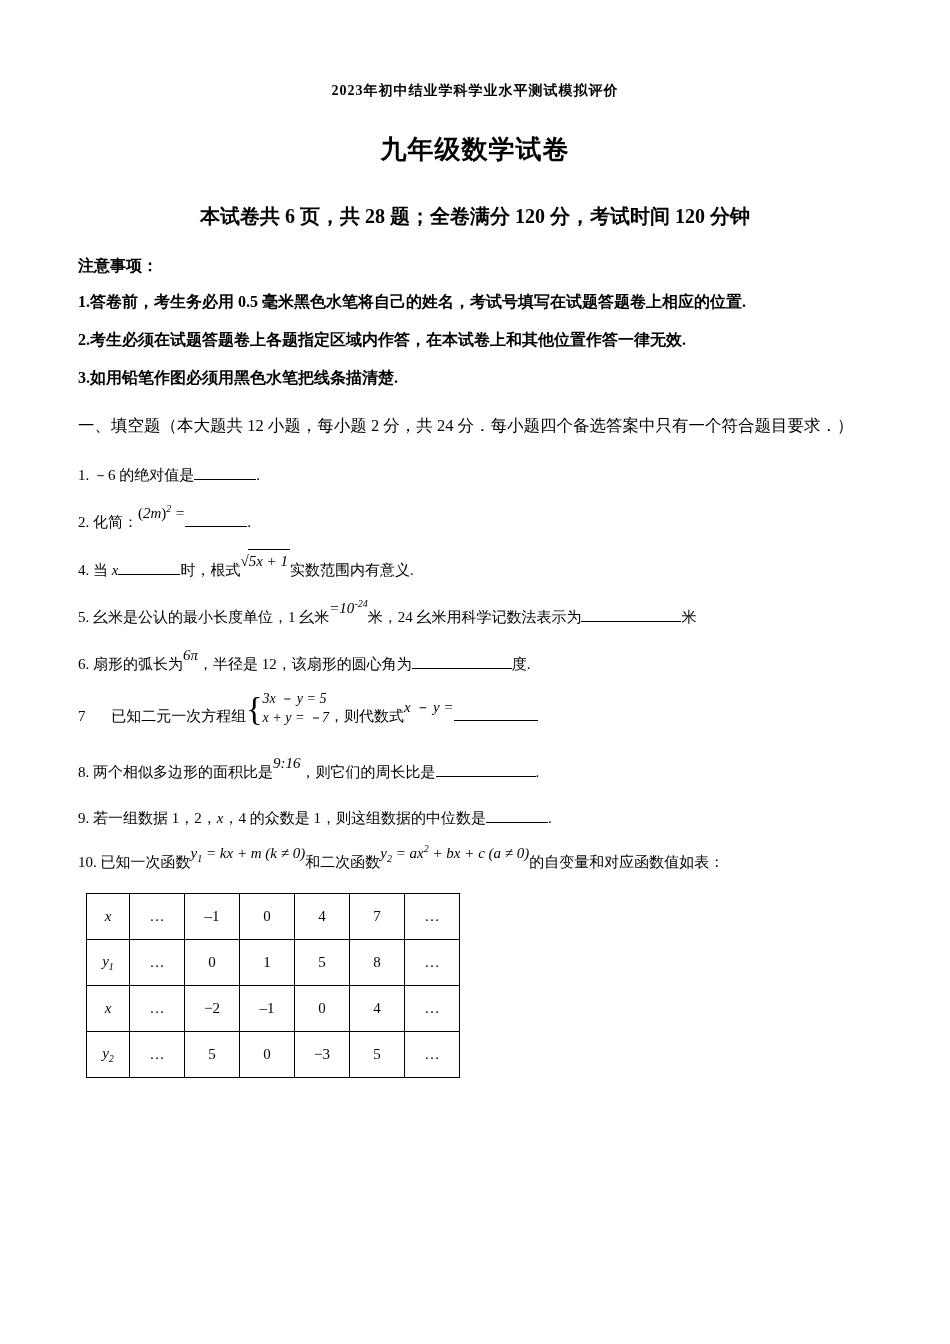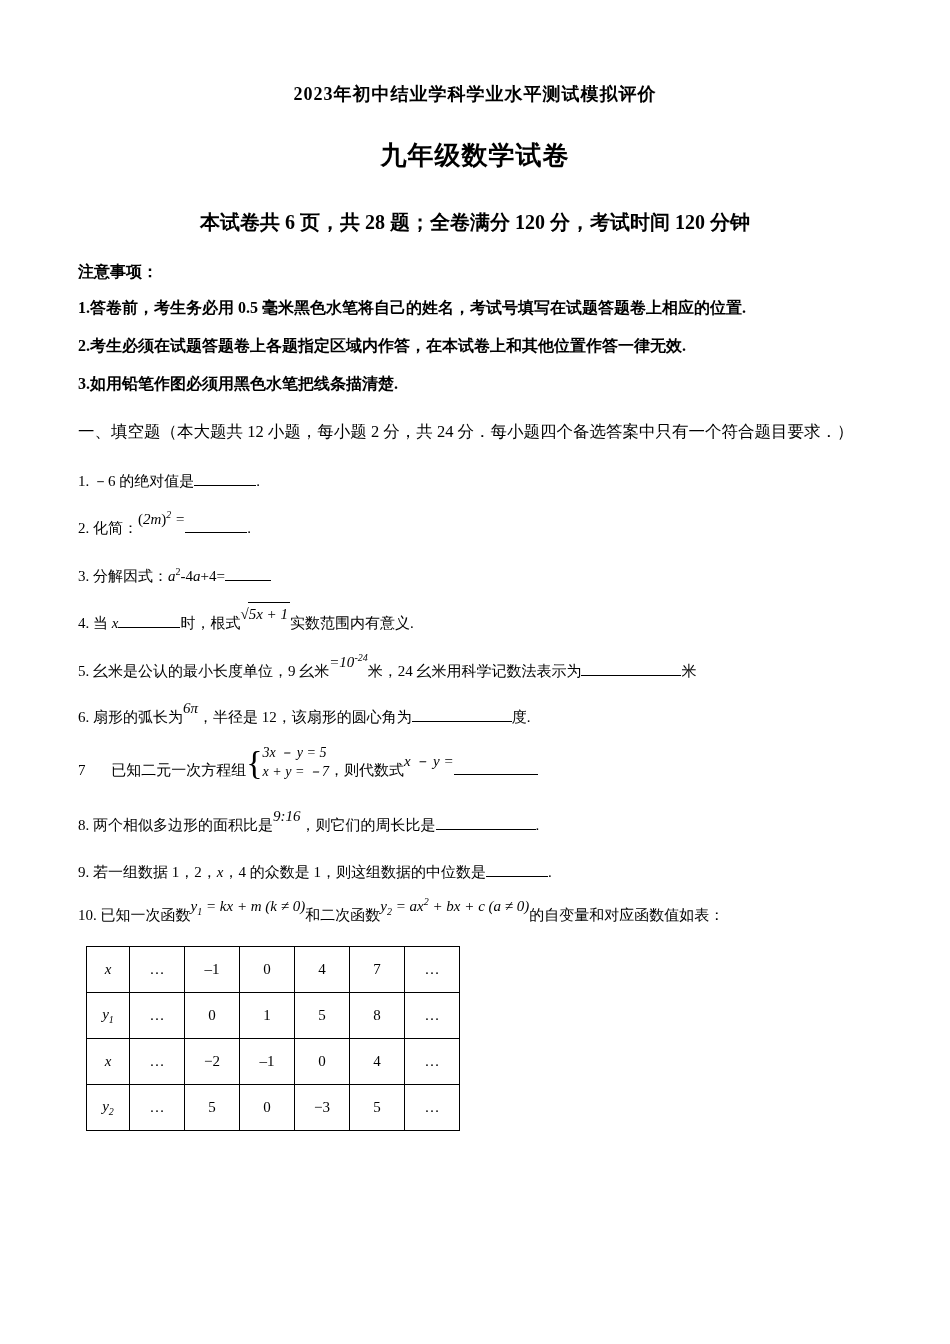--- a/index.html
+++ b/index.html
@@ -16,21 +16,21 @@
     overflow: hidden;
   }
   .page {
     box-sizing: border-box;
     width: 950px;
     height: 1344px;
     padding: 62px 78px 0 78px;
   }
   .title-main {
     text-align: center;
-    font-size: 18px;
+    font-size: 14px;
     font-weight: bold;
     letter-spacing: 1px;
     margin-top: 20px;
   }
   .title-sub {
     text-align: center;
     font-size: 26px;
     font-weight: bold;
     letter-spacing: 1px;
     margin-top: 32px;
@@ -161,33 +161,29 @@
   <div class="q">
     <span class="num">1.</span>
     <span>－6 的绝对值是</span><span class="blank b-md"></span><span>.</span>
   </div>
 
   <div class="q">
     <span class="num">2.</span>
     <span>化简：</span><span class="mathraise"><span class="frac-paren">(</span>2<i class="v">m</i><span class="frac-paren">)</span><span class="sup">2</span> =</span><span class="blank b-md"></span><span>.</span>
   </div>
 
-  <div class="q">
-    <span class="num">3.</span>
-    <span>分解因式：</span><span><i class="v">a</i><span class="sup">2</span>-4<i class="v">a</i>+4=</span><span class="blank b-sm"></span>
-  </div>
 
   <div class="q">
     <span class="num">4.</span>
     <span>当 <i class="v">x</i></span><span class="blank b-md"></span><span>时，根式</span><span class="radical">√<span class="rad-body">5<i class="v">x</i> + 1</span></span><span>实数范围内有意义.</span>
   </div>
 
   <div class="q">
     <span class="num">5.</span>
-    <span>幺米是公认的最小长度单位，9 幺米</span><span class="mathraise">=10<span class="sup">-24</span></span><span>米，24 幺米用科学记数法表示为</span><span class="blank b-xl"></span><span>米</span>
+    <span>幺米是公认的最小长度单位，1 幺米</span><span class="mathraise">=10<span class="sup">-24</span></span><span>米，24 幺米用科学记数法表示为</span><span class="blank b-xl"></span><span>米</span>
   </div>
 
   <div class="q">
     <span class="num">6.</span>
     <span>扇形的弧长为</span><span class="mathraise">6<i class="v">π</i></span><span>，半径是 12，该扇形的圆心角为</span><span class="blank b-xl"></span><span>度.</span>
   </div>
 
   <div class="q" style="margin-top:24px;">
     <span class="num">7</span>
     <span style="display:inline-block;width:22px;"></span><span>已知二元一次方程组</span><span class="sysbrace"><span class="brace">{</span><span class="eqs"><span>3x － y = 5</span><br><span>x + y = －7</span></span></span><span>，则代数式</span><span class="mathraise">x － y =</span><span class="blank b-lg"></span>

